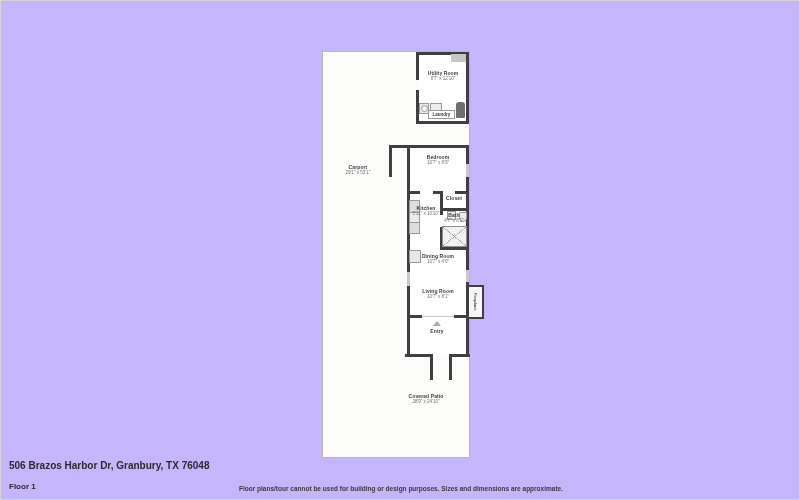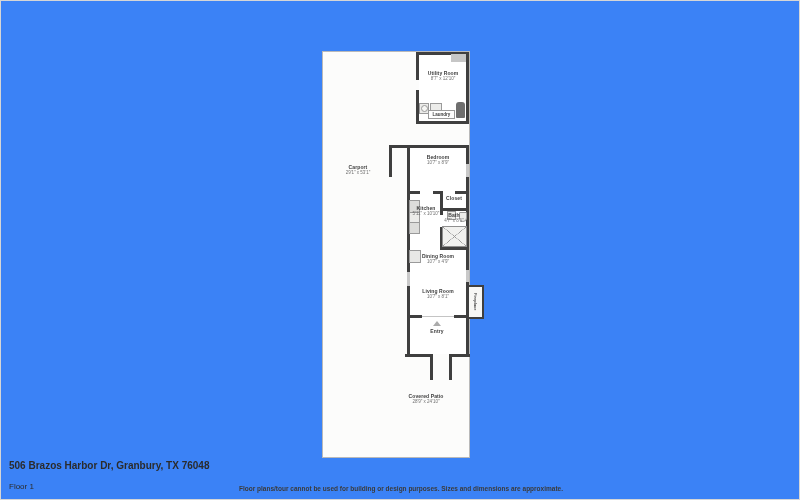--- a/index.html
+++ b/index.html
@@ -1,16 +1,16 @@
 <!DOCTYPE html>
 <html><head>
 <meta charset="utf-8">
 <style>
   html,body{margin:0;padding:0;background:#fff;font-family:"Liberation Sans",sans-serif;}
-  #canvas{position:relative;width:800px;height:500px;background:#3b82f6;border:1px solid #d6d6d6;box-sizing:border-box;overflow:hidden;}
+  #canvas{position:relative;width:800px;height:500px;background:#c4b5fd;border:1px solid #d6d6d6;box-sizing:border-box;overflow:hidden;}
   
   #lot{position:absolute;left:321px;top:50px;width:146px;height:405px;border:1px solid #b9b9b9;
        background-color:#fcfcfb;
        background-image:radial-gradient(#dcdcd8 0.6px, transparent 0.7px);
        background-size:4px 4px;}
   .w{position:absolute;background:#3f3f3f;}
   .win{position:absolute;background:#c9c9c9;}
   .room{position:absolute;background:#ffffff;}
   .rlabel{position:absolute;transform:translateX(-50%);text-align:center;white-space:nowrap;}
   .rname{font-size:5px;line-height:6px;font-weight:700;color:#3c3c3c;letter-spacing:.1px;}
@@ -20,21 +20,21 @@
   .shower{background:#f1f1ef;border:1px solid #8f8f8f;
     background-image:
       linear-gradient(to top right, transparent 48.5%, #9a9a9a 49.5%, #9a9a9a 50.5%, transparent 51.5%),
       linear-gradient(to bottom right, transparent 48.5%, #9a9a9a 49.5%, #9a9a9a 50.5%, transparent 51.5%);}
   .laundry-tag{background:#ffffff;border:0.5px solid #9a9a9a;font-size:4.5px;line-height:8px;text-align:center;color:#3c3c3c;font-weight:600;}
   .fireplace{position:absolute;border:2px solid #3f3f3f;background:#f7f7f5;display:flex;align-items:center;justify-content:center;}
   .fireplace .vtxt{writing-mode:vertical-rl;font-size:4px;color:#3c3c3c;font-weight:600;}
   .tri{position:absolute;width:0;height:0;border-left:4px solid transparent;border-right:4px solid transparent;border-bottom:5px solid #ababab;}
   .threshold{position:absolute;background:#c4c4c4;}
   #address{position:absolute;left:8px;top:459px;font-size:10px;font-weight:700;color:#2b2b2b;}
-  #floor{position:absolute;left:8px;top:481px;font-size:8px;font-weight:400;color:#2b2b2b;}
+  #floor{position:absolute;left:8px;top:481px;font-size:8px;font-weight:700;color:#2b2b2b;}
   #disclaimer{position:absolute;left:0;top:484px;width:800px;text-align:center;font-size:6.5px;font-weight:600;color:#3b3b3b;}
   .circle{position:absolute;border:0.5px solid #9a9a9a;border-radius:50%;background:#f7f7f5;}
 </style>
 </head>
 <body>
 
 <div id="canvas">
 
   <div id="lot">
 

